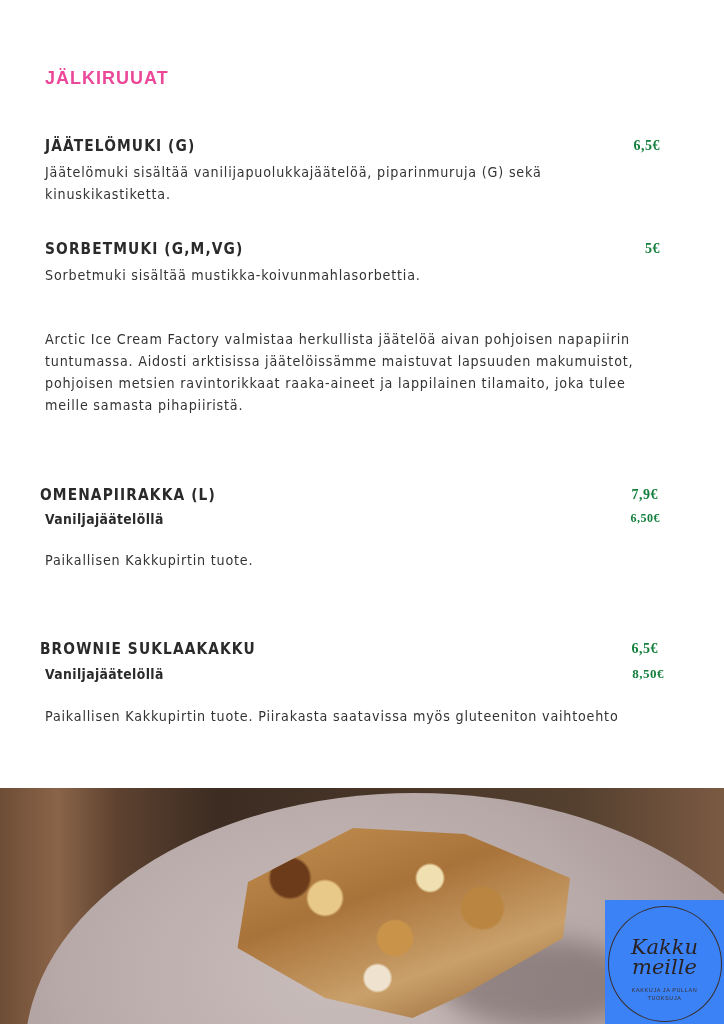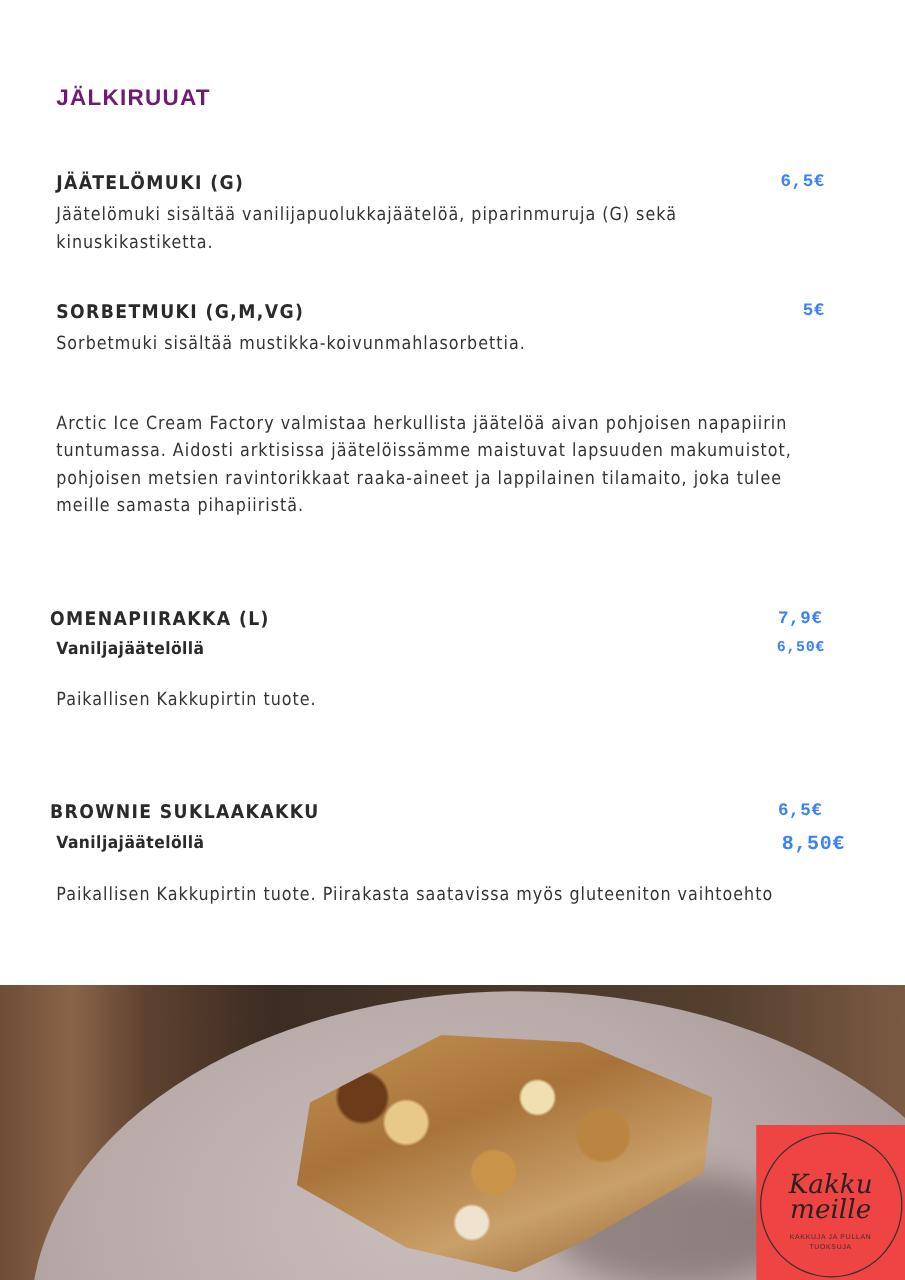--- a/index.html
+++ b/index.html
@@ -2,30 +2,30 @@
 <html><head>
   <meta charset="utf-8">
   <style>
     html, body { margin: 0; padding: 0; }
     body {
       width: 724px; height: 1024px; background: #ffffff; position: relative; overflow: hidden;
       font-family: "Liberation Sans", "DejaVu Sans", sans-serif; color: #2b2b2b;
     }
     .abs { position: absolute; }
     .section-title {
-      left: 45px; top: 68px; font-size: 18px; font-weight: bold; color: #701a75; letter-spacing: 1px;
+      left: 45px; top: 68px; font-size: 18px; font-weight: bold; color: #ec4899; letter-spacing: 1px;
     }
     .item-name {
       font-size: 15px; font-weight: bold; letter-spacing: 1.2px; color: #2a2a2a;
       font-family: "DejaVu Sans", "Liberation Sans", sans-serif;
       transform: scaleX(0.92); transform-origin: left center; white-space: nowrap;
     }
     .price {
-      font-size: 14px; font-weight: bold; color: #3b82f6; text-align: center; white-space: nowrap;
-      font-family: Liberation Mono, monospace; letter-spacing: 0.5px;
+      font-size: 14px; font-weight: bold; color: #15803d; text-align: center; white-space: nowrap;
+      font-family: Liberation Serif, serif; letter-spacing: 0.5px;
     }
     .sub-name {
       font-size: 13.5px; font-weight: bold; color: #2a2a2a; letter-spacing: 0.4px;
       font-family: "DejaVu Sans", "Liberation Sans", sans-serif;
       transform: scaleX(0.92); transform-origin: left center; white-space: nowrap;
     }
     .desc {
       font-size: 14.5px; line-height: 22px; color: #333333; letter-spacing: 0.9px;
       font-family: "DejaVu Sans", "Liberation Sans", sans-serif;
       transform: scaleX(0.88); transform-origin: left top;
@@ -48,21 +48,21 @@
         radial-gradient(circle at 75% 45%, #b98540 0 7%, transparent 8%),
         radial-gradient(circle at 20% 30%, #6b3b1a 0 6%, transparent 7%),
         radial-gradient(circle at 45% 80%, #efe3cf 0 5%, transparent 6%),
         linear-gradient(160deg, #c79555 0%, #a8733a 40%, #caa06a 70%, #8b5d2d 100%);
     }
     .cake-shadow {
       position: absolute; left: 440px; top: 150px; width: 200px; height: 90px; border-radius: 50%;
       background: rgba(60,45,45,0.35); filter: blur(12px);
     }
     .logo {
-      left: 605px; top: 900px; width: 119px; height: 124px; background: #ef4444;
+      left: 605px; top: 900px; width: 119px; height: 124px; background: #3b82f6;
     }
     .logo-ring {
       position: absolute; left: 3px; top: 6px; width: 112px; height: 114px; border: 1.2px solid #3a2f2f; border-radius: 50%;
     }
     .logo-script {
       position: absolute; left: 0; width: 119px; text-align: center; font-family: "DejaVu Serif", serif;
       font-style: italic; color: #2a2222; font-size: 21px; line-height: 19px;
     }
     .logo-tag {
       position: absolute; left: 0; width: 119px; text-align: center; font-size: 5.5px; letter-spacing: 0.6px;
@@ -86,21 +86,21 @@
 
 <div class="abs item-name" style="left:40px; top:486px;">OMENAPIIRAKKA   (L)</div>
 <div class="abs price" style="right:66px; top:487px;">7,9€</div>
 <div class="abs sub-name" style="left:45px; top:511px;">Vaniljajäätelöllä</div>
 <div class="abs price" style="right:64px; top:511px; font-size:12px;">6,50€</div>
 <div class="abs desc" style="left:45px; top:549px; width:700px;">Paikallisen Kakkupirtin tuote.</div>
 
 <div class="abs item-name" style="left:40px; top:640px;">BROWNIE SUKLAAKAKKU</div>
 <div class="abs price" style="right:66px; top:641px;">6,5€</div>
 <div class="abs sub-name" style="left:45px; top:666px;">Vaniljajäätelöllä</div>
-<div class="abs price" style="right:48px; top:666px; font-size:16px;">8,50€</div>
+<div class="abs price" style="right:60px; top:666px; font-size:13px;">8,50€</div>
 <div class="abs desc" style="left:45px; top:705px; width:680px;">Paikallisen Kakkupirtin tuote. Piirakasta saatavissa myös gluteeniton vaihtoehto</div>
 
 <div class="abs photo">
   <div class="plate"></div>
   <div class="cake-shadow"></div>
   <div class="cake"></div>
 </div>
 
 <div class="abs logo">
   <div class="logo-ring"></div>

